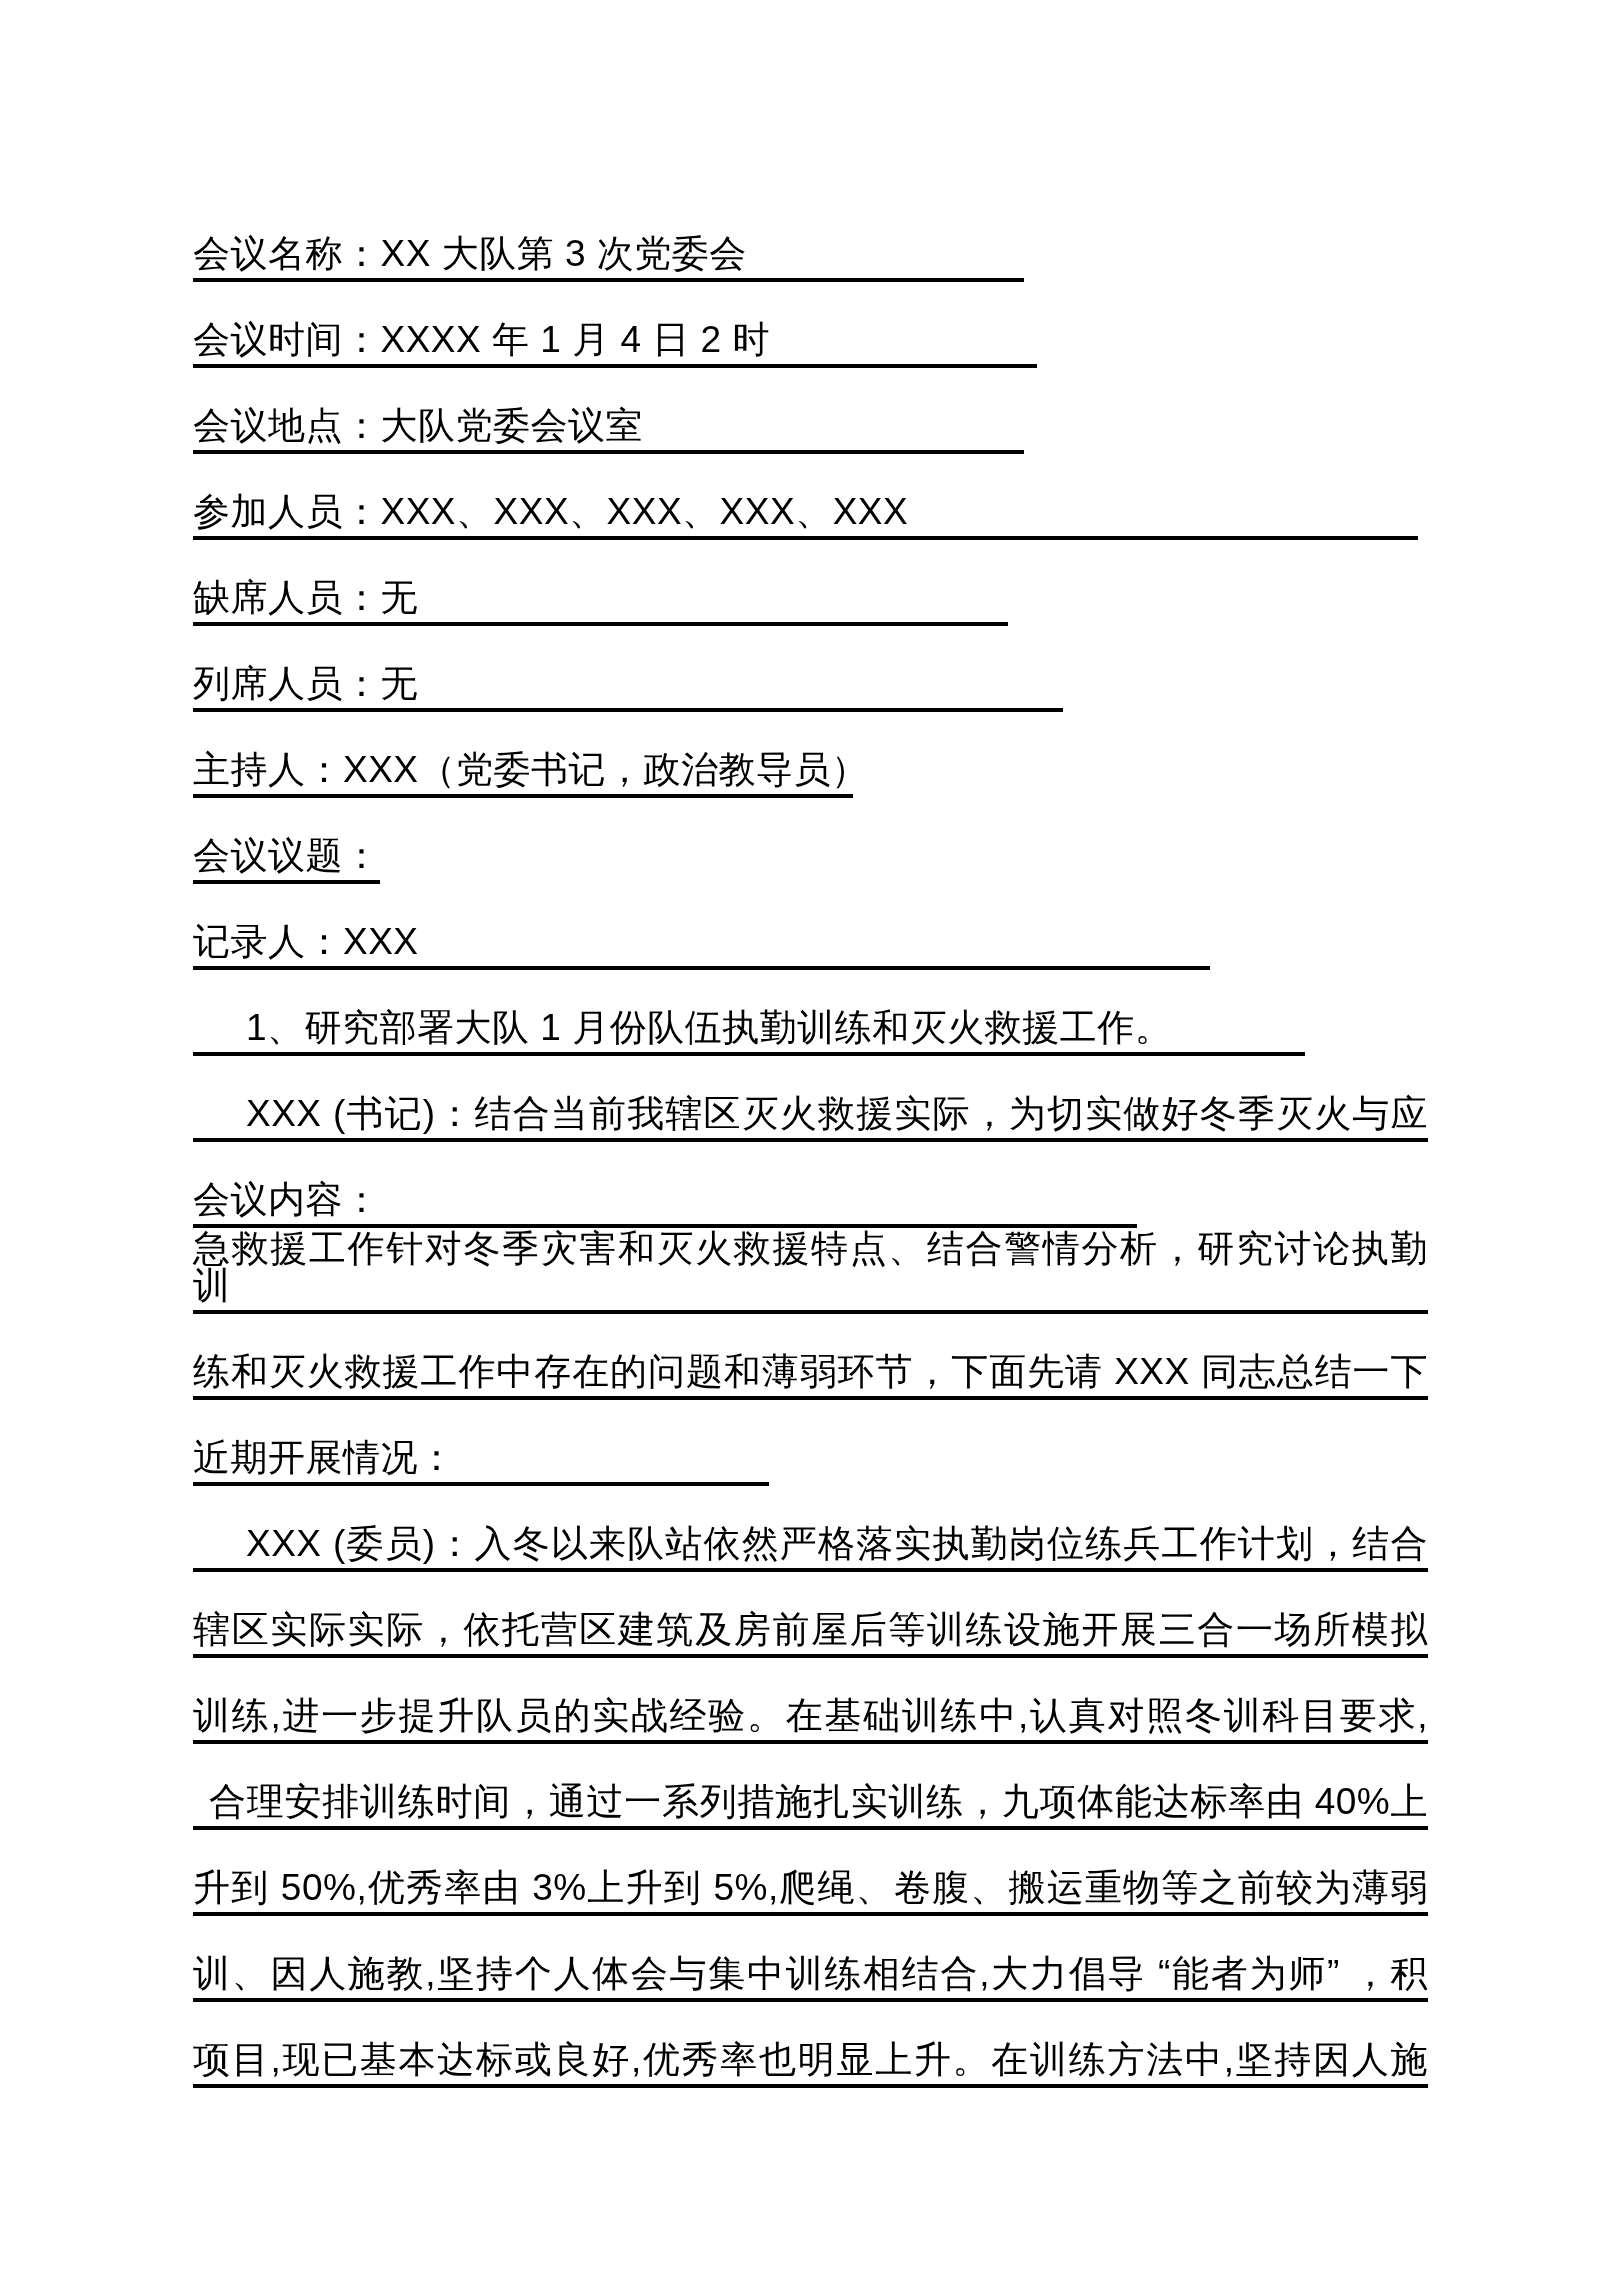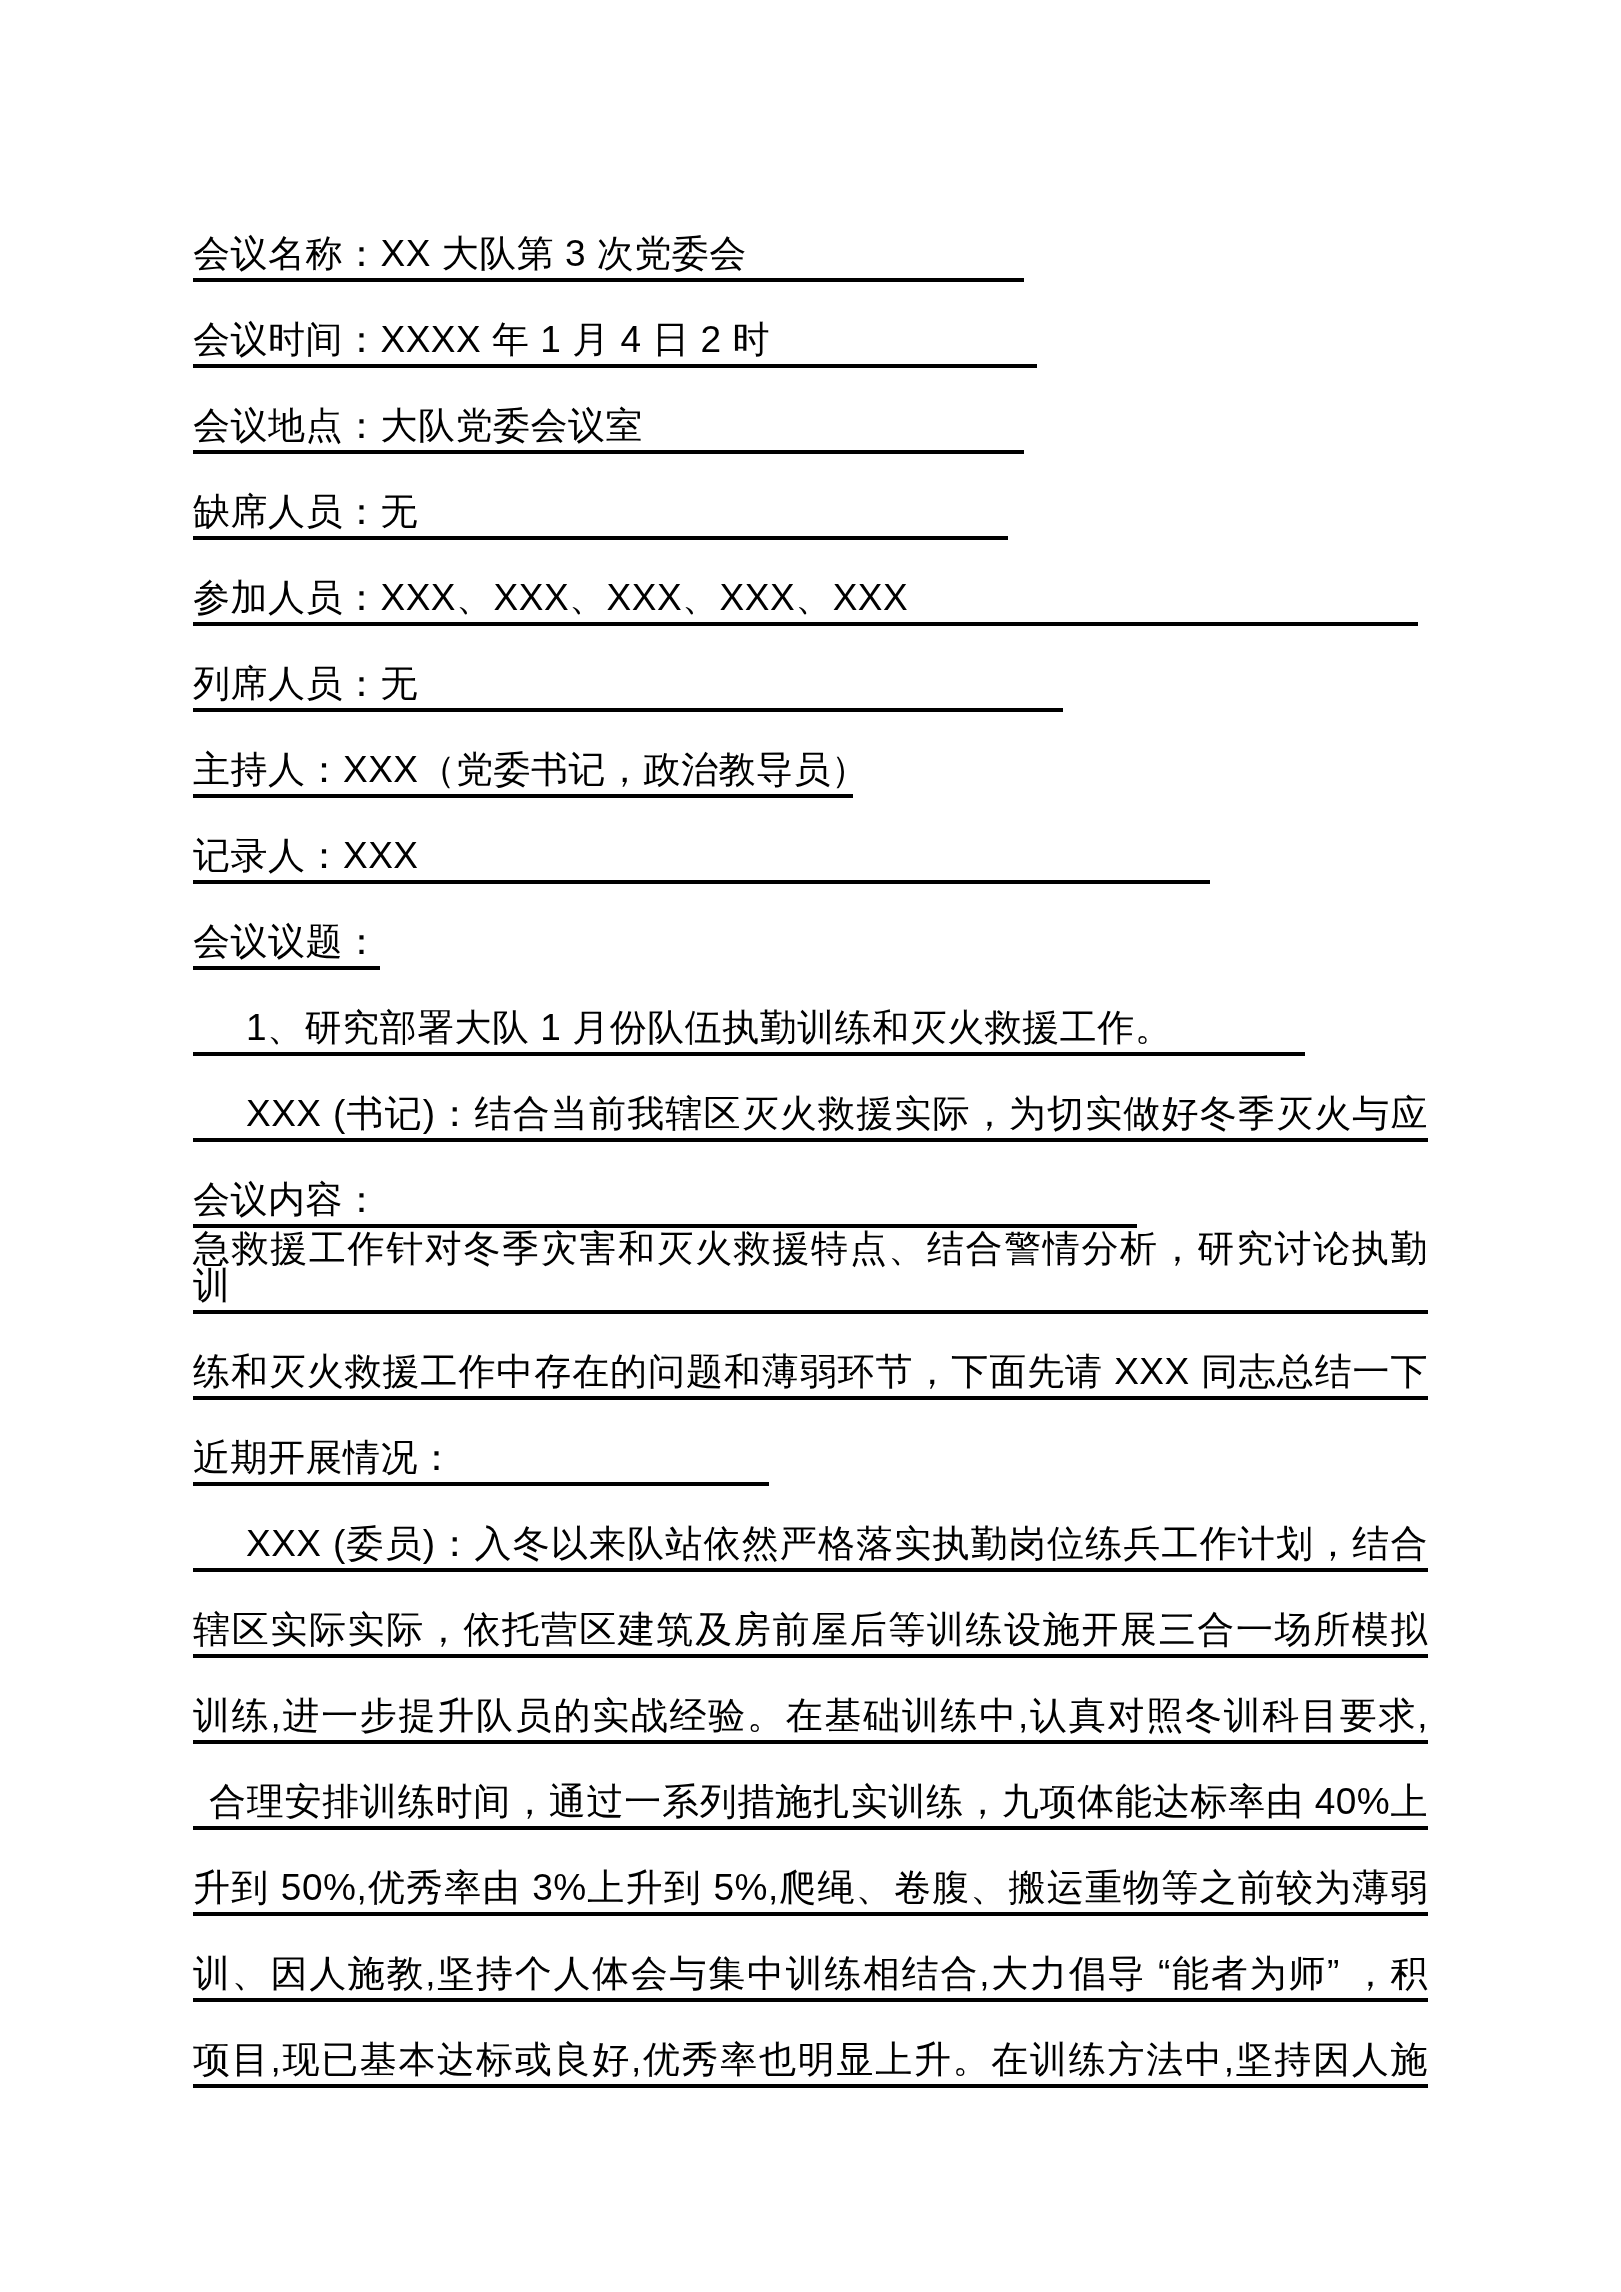--- a/index.html
+++ b/index.html
@@ -67,47 +67,47 @@
     <div class="line-underline" style="width: 844px; background: rgb(0, 0, 0);"></div>
     <div class="line-text" style="left: 0px; color: rgb(0, 0, 0);">会议时间：XXXX 年 1 月 4 日 2 时</div>
   </div>
 
   <div class="line">
     <div class="line-underline" style="width: 831px; background: rgb(0, 0, 0);"></div>
     <div class="line-text" style="left: 0px; color: rgb(0, 0, 0);">会议地点：大队党委会议室</div>
   </div>
 
   <div class="line">
-    <div class="line-underline" style="width: 815px; background: rgb(0, 0, 0);"></div>
-    <div class="line-text" style="left: 0px; color: rgb(0, 0, 0);">缺席人员：无</div>
+    <div class="line-underline" style="width: 1225px; background: rgb(0, 0, 0);"></div>
+    <div class="line-text" style="left: 0px; color: rgb(0, 0, 0);">参加人员：XXX、XXX、XXX、XXX、XXX</div>
   </div>
 
   <div class="line">
-    <div class="line-underline" style="width: 1225px; background: rgb(0, 0, 0);"></div>
-    <div class="line-text" style="left: 0px; color: rgb(0, 0, 0);">参加人员：XXX、XXX、XXX、XXX、XXX</div>
+    <div class="line-underline" style="width: 815px; background: rgb(0, 0, 0);"></div>
+    <div class="line-text" style="left: 0px; color: rgb(0, 0, 0);">缺席人员：无</div>
   </div>
 
   <div class="line">
     <div class="line-underline" style="width: 870px; background: rgb(0, 0, 0);"></div>
     <div class="line-text" style="left: 0px; color: rgb(0, 0, 0);">列席人员：无</div>
   </div>
 
   <div class="line">
     <div class="line-underline" style="width: 660px; background: rgb(0, 0, 0);"></div>
     <div class="line-text" style="left: 0px; color: rgb(0, 0, 0);">主持人：XXX（党委书记，政治教导员）</div>
   </div>
 
   <div class="line">
-    <div class="line-underline" style="width: 1017px; background: rgb(0, 0, 0);"></div>
-    <div class="line-text" style="left: 0px; color: rgb(0, 0, 0);">记录人：XXX</div>
+    <div class="line-underline" style="width: 187px; background: rgb(0, 0, 0);"></div>
+    <div class="line-text" style="left: 0px; color: rgb(0, 0, 0);">会议议题：</div>
   </div>
 
   <div class="line">
-    <div class="line-underline" style="width: 187px; background: rgb(0, 0, 0);"></div>
-    <div class="line-text" style="left: 0px; color: rgb(0, 0, 0);">会议议题：</div>
+    <div class="line-underline" style="width: 1017px; background: rgb(0, 0, 0);"></div>
+    <div class="line-text" style="left: 0px; color: rgb(0, 0, 0);">记录人：XXX</div>
   </div>
 
   <div class="line">
     <div class="line-underline" style="width: 1112px; background: rgb(0, 0, 0);"></div>
     <div class="line-text" style="left: 53px; color: rgb(0, 0, 0);">1、研究部署大队 1 月份队伍执勤训练和灭火救援工作。</div>
   </div>
 
   <div class="line">
     <div class="line-underline" style="width: 1235px; background: rgb(0, 0, 0);"></div>
     <div class="line-text justify" style="left: 53px; color: rgb(0, 0, 0);">XXX (书记)：结合当前我辖区灭火救援实际，为切实做好冬季灭火与应</div>

